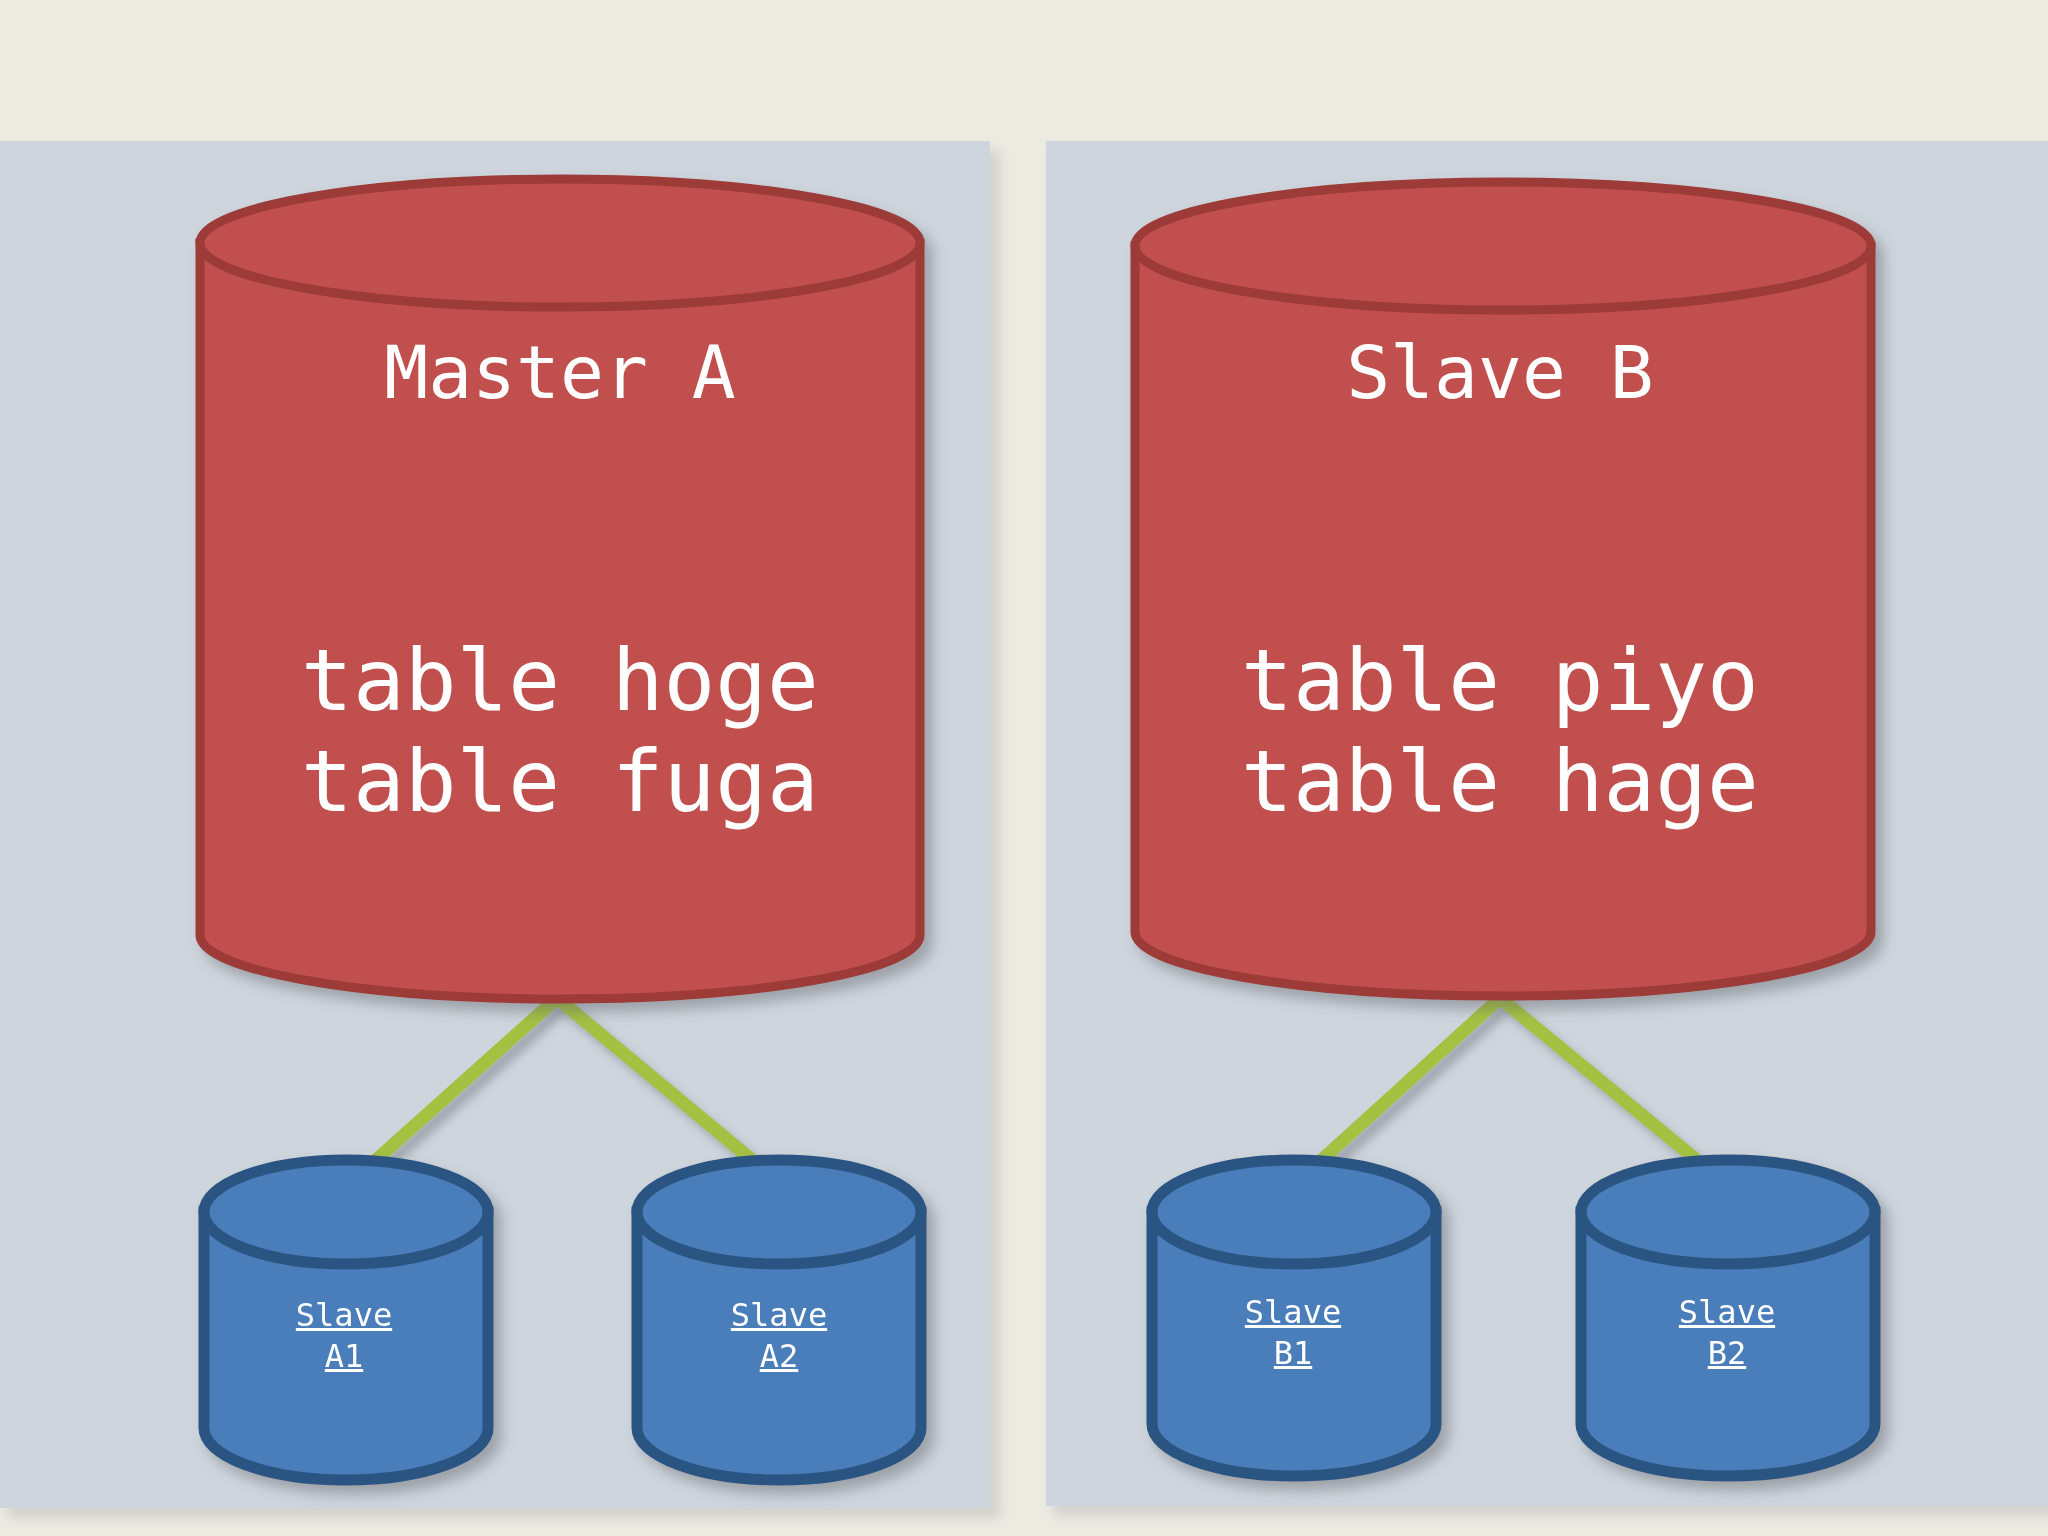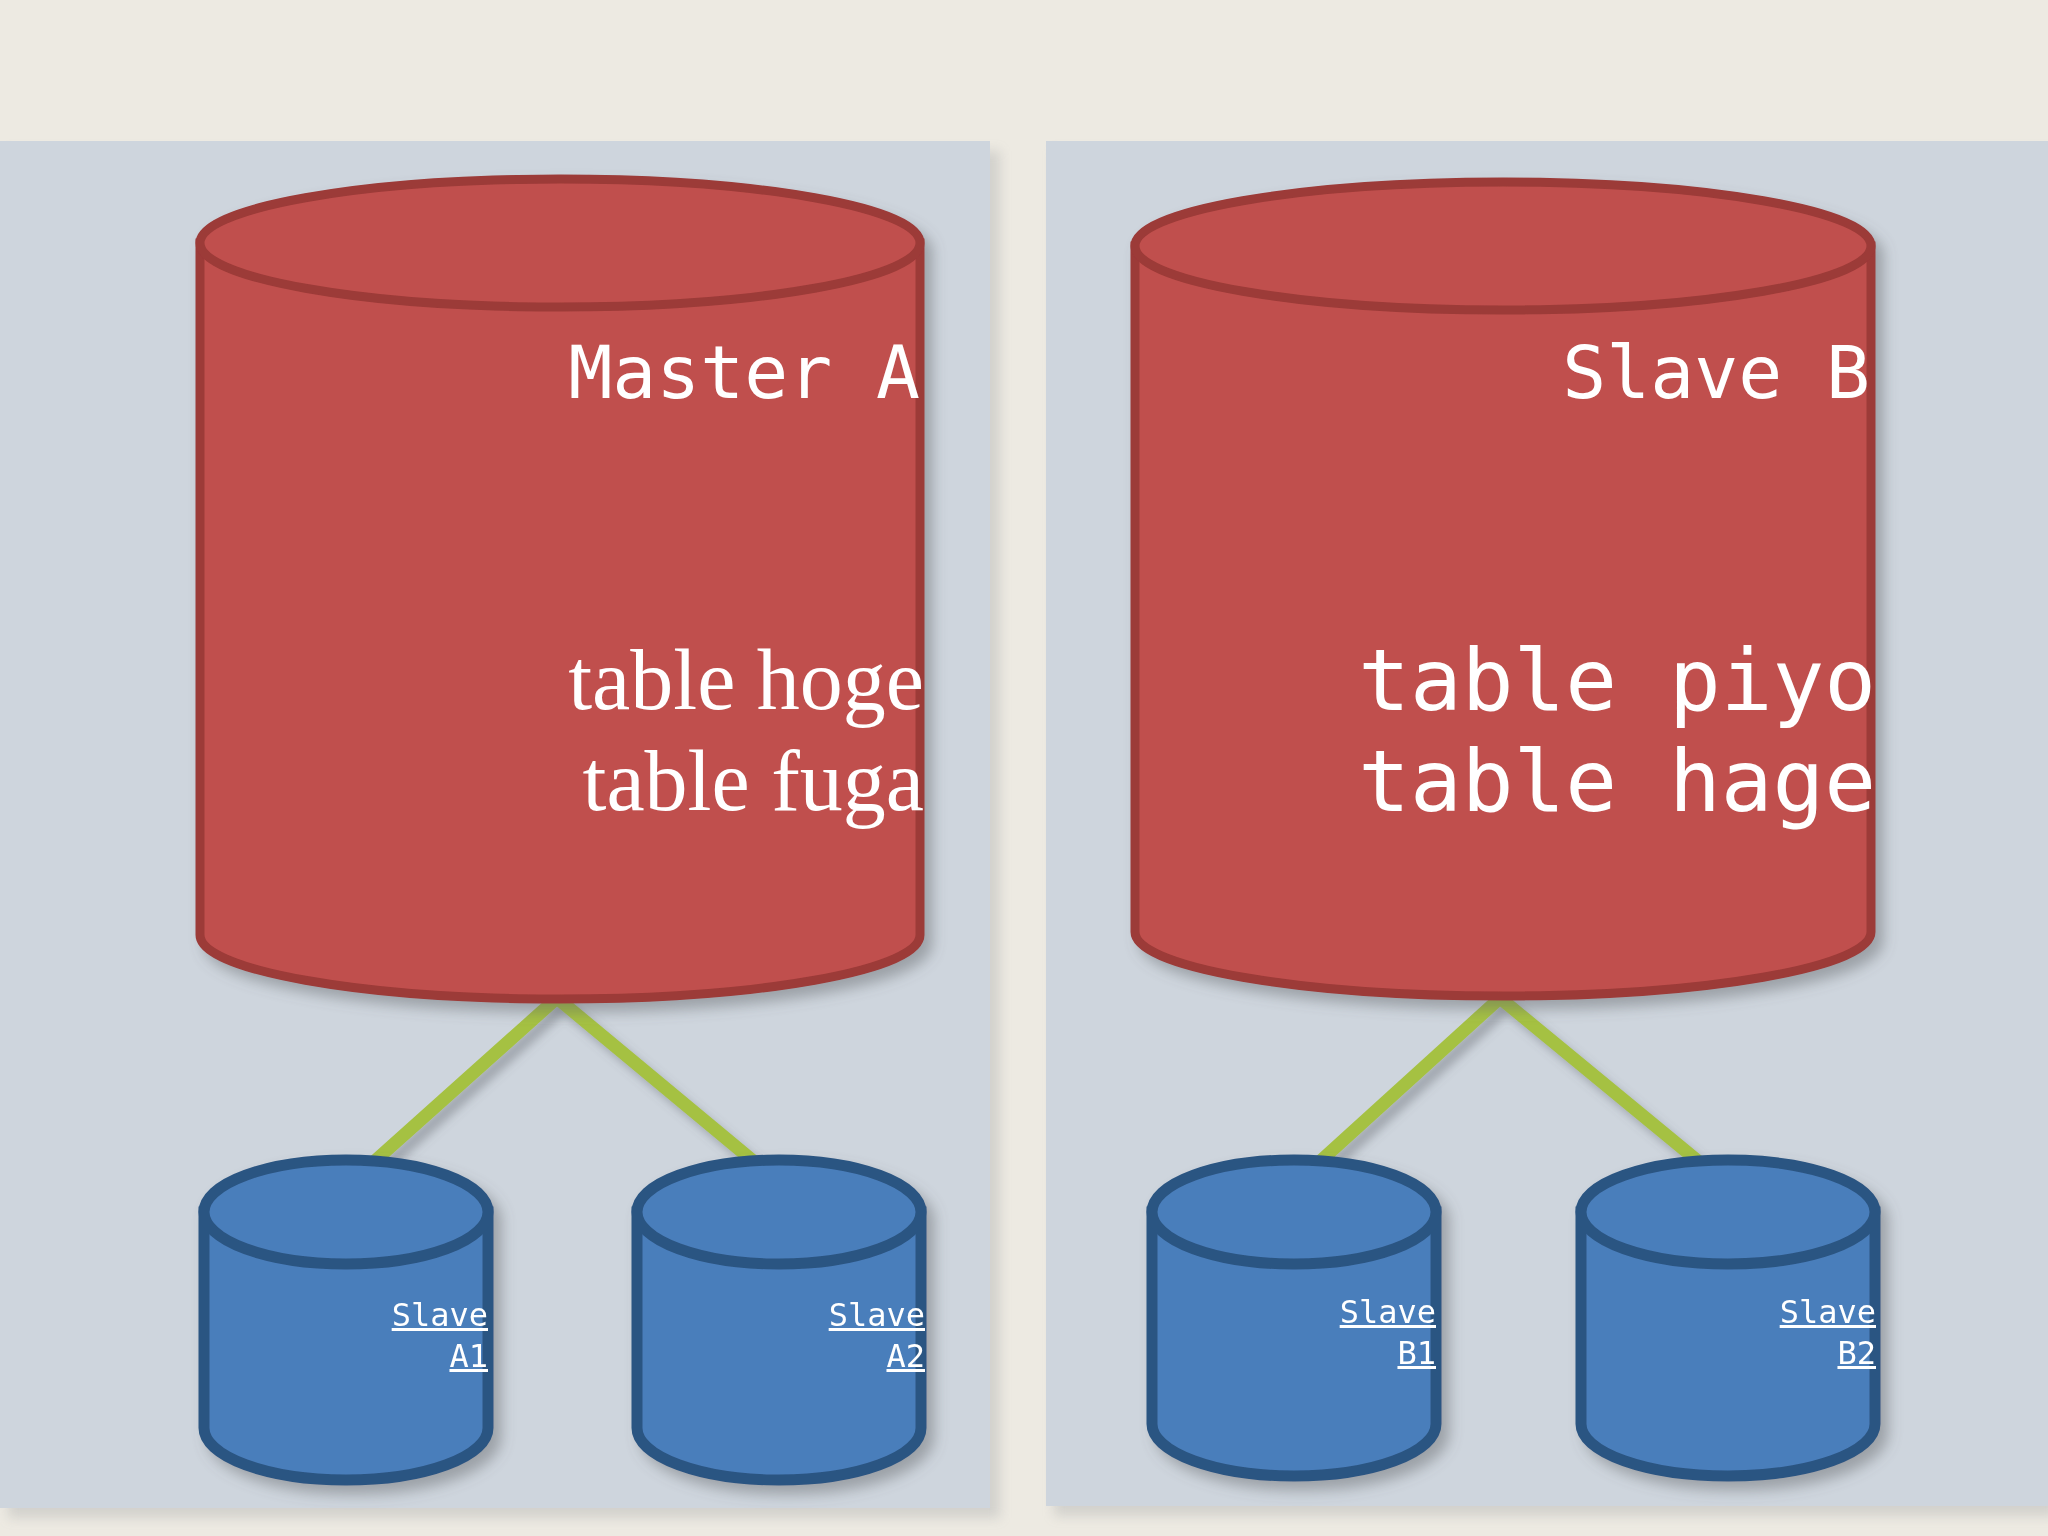--- a/index.html
+++ b/index.html
@@ -40,21 +40,21 @@
     position: absolute;
     left: 0; top: 0;
     width: 2048px;
     height: 1536px;
   }
 
   
   .lbl {
     position: absolute;
     color: #ffffff;
-    text-align: right;
+    text-align: center;
     white-space: pre;
     font-family: "DejaVu Sans Mono", monospace;
     line-height: 1.0;
     pointer-events: none;
   }
   .master-title {
     font-size: 73px;
     letter-spacing: 0px;
   }
   .master-tables {
@@ -63,21 +63,21 @@
     letter-spacing: 0px;
   }
   .slave-label {
     font-size: 32px;
     line-height: 1.28;
     text-decoration: underline;
   }
 
   
   #master-a-title  { left: 200px; top: 336px; width: 720px; }
-  #master-a-tables { left: 196px; top: 630px; width: 728px; font-family: Liberation Serif, serif; }
+  #master-a-tables { left: 196px; top: 630px; width: 728px; }
   
   #master-b-title  { left: 1130px; top: 336px; width: 740px; }
   #master-b-tables { left: 1124px; top: 630px; width: 752px; }
 
   
   #slave-a1-label { left: 200px;  top: 1295px; width: 288px; }
   #slave-a2-label { left: 633px;  top: 1295px; width: 292px; }
   #slave-b1-label { left: 1150px; top: 1292px; width: 286px; }
   #slave-b2-label { left: 1578px; top: 1292px; width: 298px; }
 </style>

